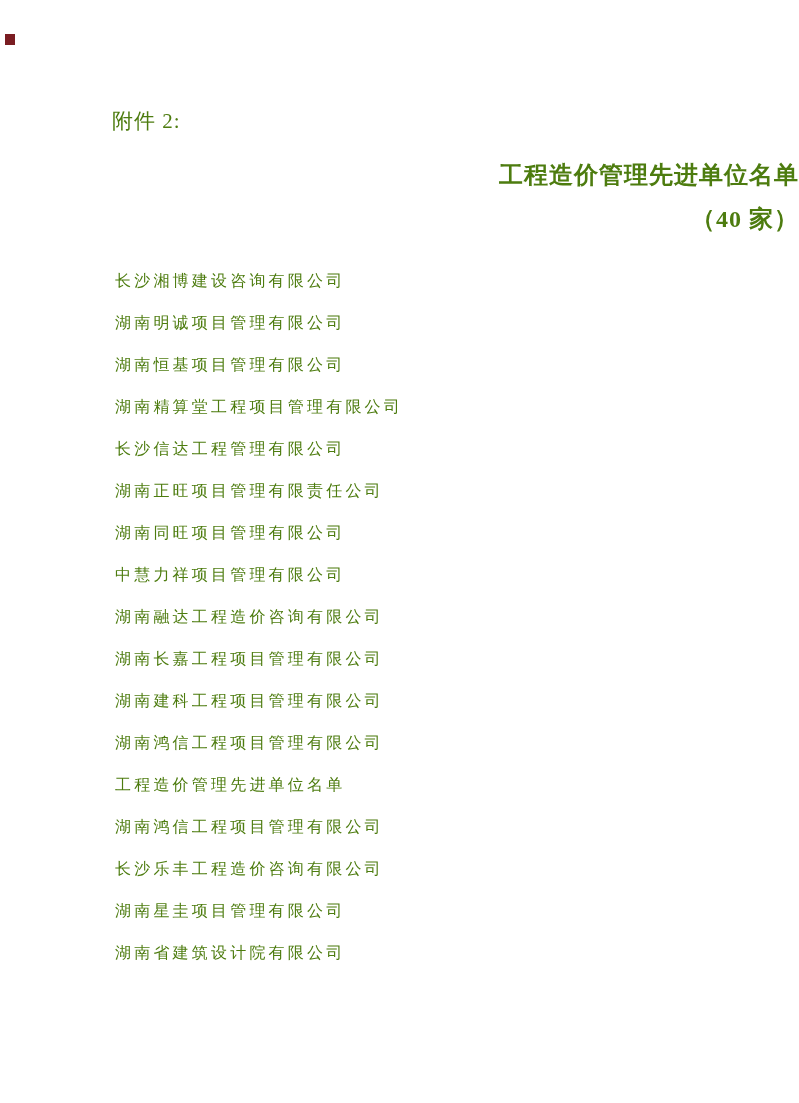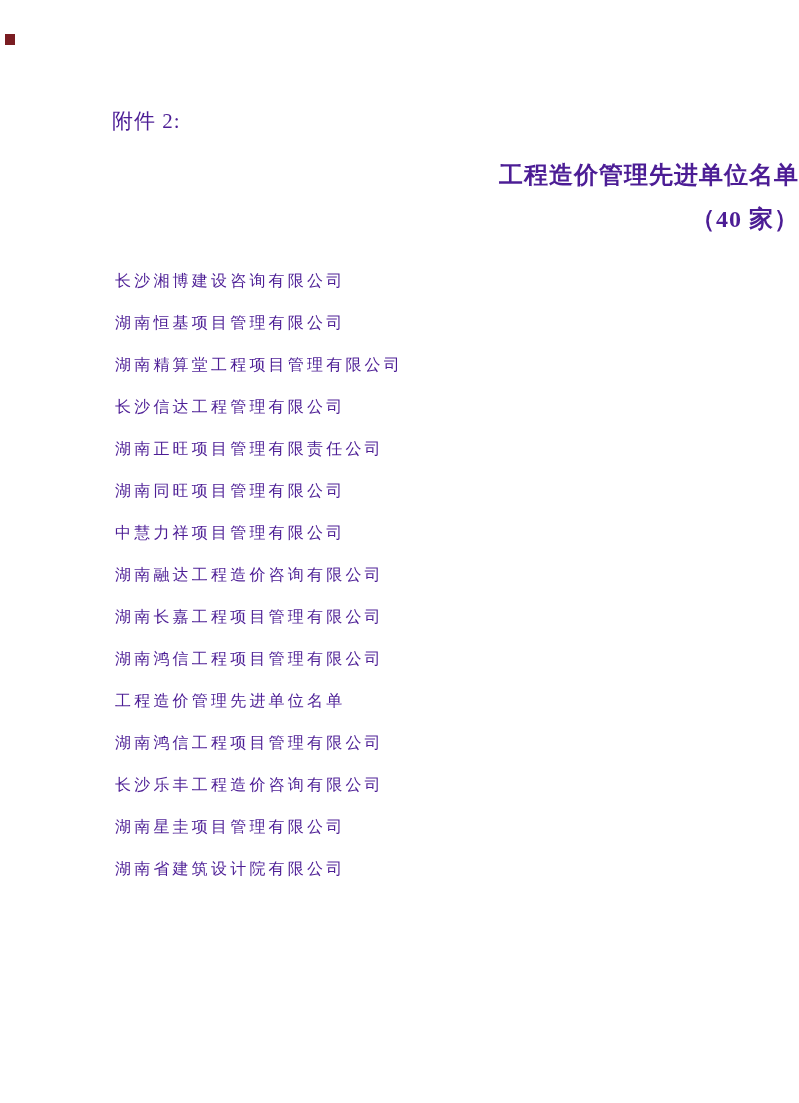--- a/index.html
+++ b/index.html
@@ -7,21 +7,21 @@
     padding: 0;
     background: #ffffff;
   }
   .page {
     position: relative;
     width: 799px;
     height: 1103px;
     background: #ffffff;
     overflow: hidden;
     font-family: "Liberation Serif", "DejaVu Serif", serif;
-    color: #4c1d95;
+    color: #4d7c0f;
   }
   .corner-mark {
     position: absolute;
     left: 5px;
     top: 34px;
     width: 10px;
     height: 11px;
     background: #7a1d22;
   }
   .attachment {
@@ -72,28 +72,30 @@
 </head>
 <body>
 
 <div class="page">
   <div class="corner-mark"></div>
   <div class="attachment">附件 2:</div>
   <div class="title">工程造价管理先进单位名单</div>
   <div class="subtitle">（40 家）</div>
   <div class="company-list" id="company-list">
       <div class="company">长沙湘博建设咨询有限公司</div>
+      <div class="company">湖南明诚项目管理有限公司</div>
       <div class="company">湖南恒基项目管理有限公司</div>
       <div class="company">湖南精算堂工程项目管理有限公司</div>
       <div class="company">长沙信达工程管理有限公司</div>
       <div class="company">湖南正旺项目管理有限责任公司</div>
       <div class="company">湖南同旺项目管理有限公司</div>
       <div class="company">中慧力祥项目管理有限公司</div>
       <div class="company">湖南融达工程造价咨询有限公司</div>
       <div class="company">湖南长嘉工程项目管理有限公司</div>
+      <div class="company">湖南建科工程项目管理有限公司</div>
       <div class="company">湖南鸿信工程项目管理有限公司</div>
       <div class="company">工程造价管理先进单位名单</div>
       <div class="company">湖南鸿信工程项目管理有限公司</div>
       <div class="company">长沙乐丰工程造价咨询有限公司</div>
       <div class="company">湖南星圭项目管理有限公司</div>
       <div class="company">湖南省建筑设计院有限公司</div>
     </div>
 </div>
 
 </body></html>

